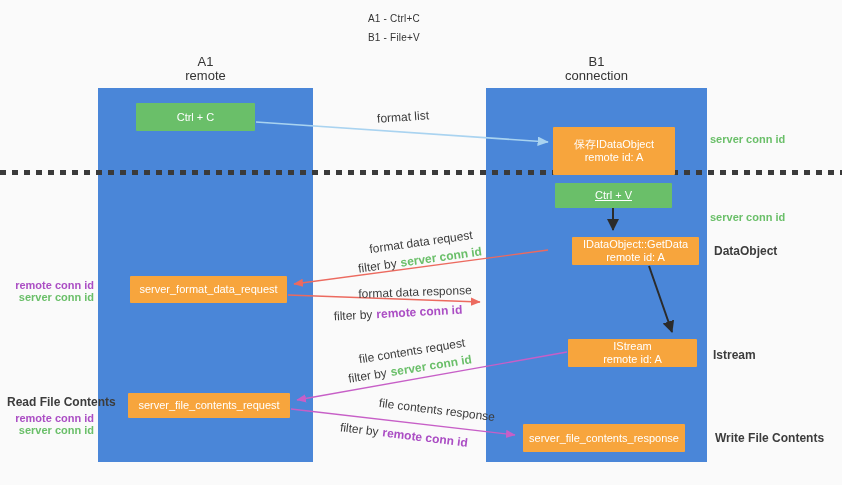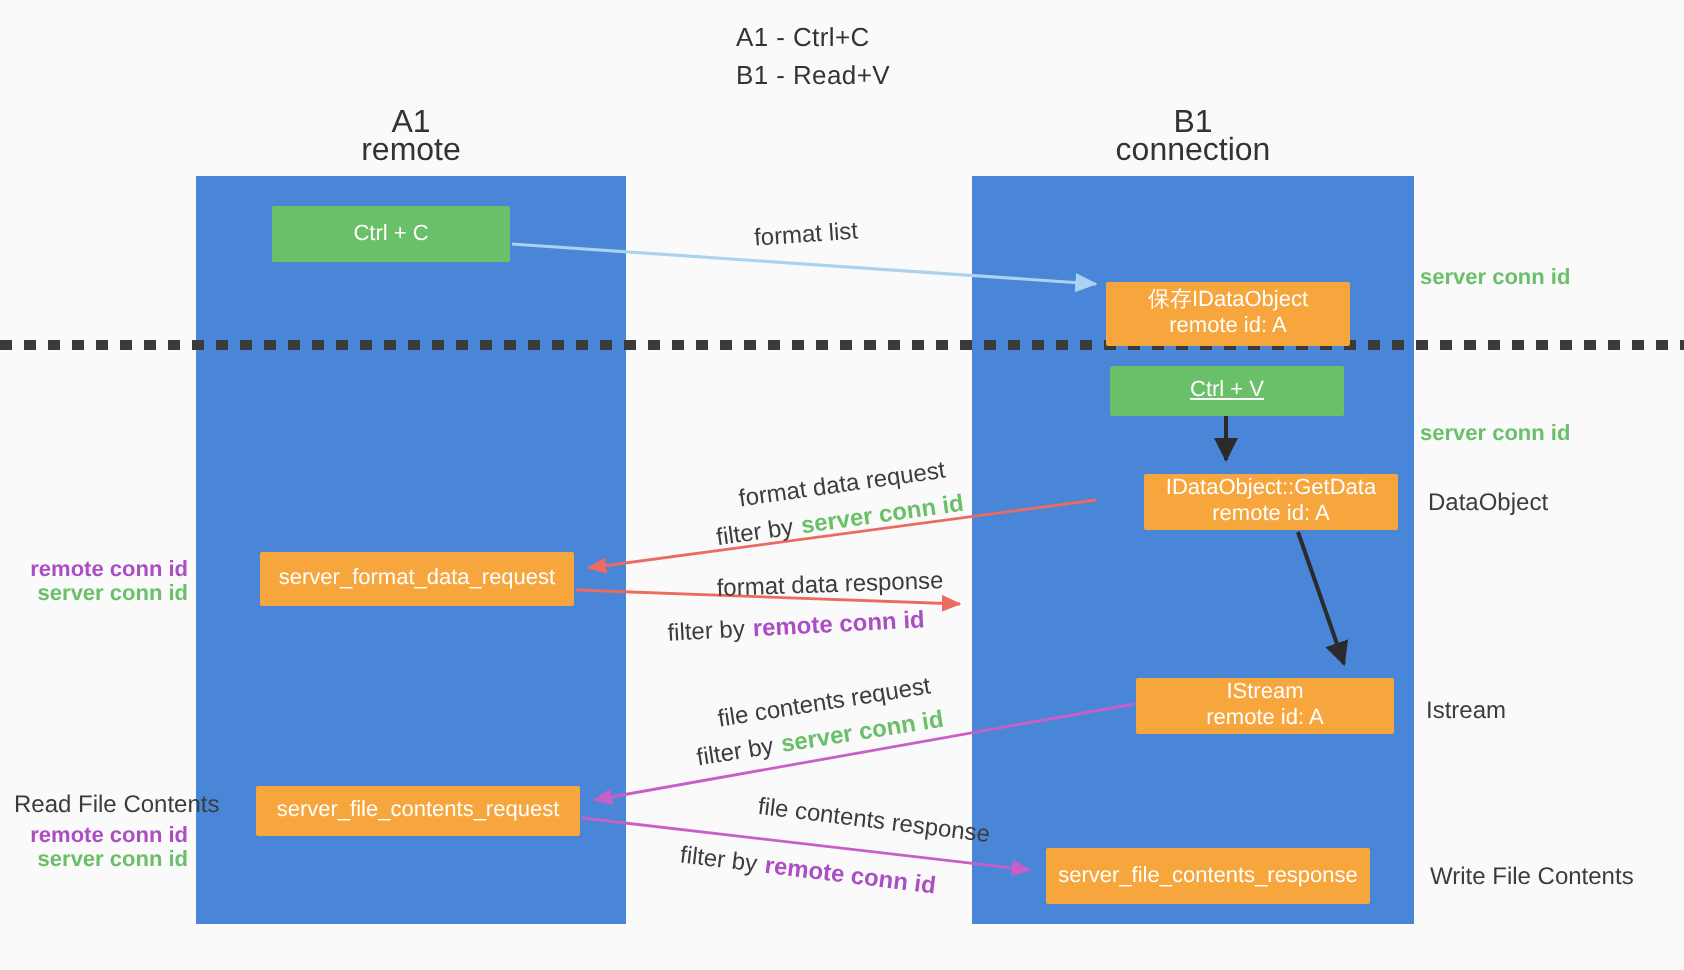--- a/index.html
+++ b/index.html
@@ -1,25 +1,25 @@
 <!DOCTYPE html>
 <html><head>
 <meta charset="utf-8">
 <style>
   html,body{margin:0;padding:0;}
   .stage{
     position:relative;width:842px;height:485px;background:#fafafa;
     font-family:"Liberation Sans","DejaVu Sans",sans-serif;overflow:hidden;
   }
   .title{
-    position:absolute;left:368px;top:9px;font-size:13px;line-height:19px;
+    position:absolute;left:368px;top:9px;font-size:10px;line-height:19px;
     color:#333;letter-spacing:.2px;
   }
   .lane-header{
-    position:absolute;top:55px;text-align:center;font-size:16px;line-height:14px;color:#333;
+    position:absolute;top:55px;text-align:center;font-size:13px;line-height:14px;color:#333;
   }
   .lane{
     position:absolute;top:88px;height:374px;background:#4a86d8;z-index:1;
   }
   .dotted-line{
     position:absolute;left:0;top:170px;width:842px;height:5px;z-index:2;
     background:repeating-linear-gradient(to right,#3a3a3a 0 6px,transparent 6px 12px);
   }
   .arrows{position:absolute;left:0;top:0;z-index:3;pointer-events:none;}
   .node{
@@ -31,35 +31,35 @@
   .node.orange{background:#f7a53d;}
   .edge-label{
     position:absolute;z-index:5;white-space:nowrap;font-size:12px;color:#3c3c3c;
   }
   .edge-label .key{font-weight:bold;margin-left:4px;}
   .green-text{color:#6abf69;}
   .purple-text{color:#ab4ec4;}
   .annot{
     position:absolute;z-index:5;font-size:11px;font-weight:bold;white-space:nowrap;line-height:11px;
   }
-  .annot.plain{font-weight:normal;font-size:12px;color:#3c3c3c;}
+  .annot.plain{font-weight:bold;font-size:12px;color:#3c3c3c;}
   .annot-col-left{
     position:absolute;left:0;width:94px;text-align:right;z-index:5;
     font-size:11px;font-weight:bold;line-height:11px;
   }
   .annot-col-left div{margin-bottom:1px;}
 </style>
 </head>
 <body>
 
 <div class="stage">
 
   <div class="title">
     <div>A1 - Ctrl+C</div>
-    <div>B1 - Read+V</div>
+    <div>B1 - File+V</div>
   </div>
 
   <div class="lane-header" style="left:98px;width:215px;">
     <div>A1</div>
     <div>remote</div>
   </div>
   <div class="lane-header" style="left:486px;width:221px;">
     <div>B1</div>
     <div>connection</div>
   </div>
@@ -90,21 +90,21 @@
     <line x1="288" y1="295" x2="480" y2="302" stroke="#ec6a5f" stroke-width="1.4" marker-end="url(#m-red)"></line>
     <line x1="649" y1="266" x2="672" y2="332" stroke="#2b2b2b" stroke-width="2" marker-end="url(#m-blk)"></line>
     <line x1="567" y1="352" x2="297" y2="400" stroke="#c75fc7" stroke-width="1.4" marker-end="url(#m-mag)"></line>
     <line x1="291" y1="409" x2="515" y2="435" stroke="#c75fc7" stroke-width="1.4" marker-end="url(#m-mag)"></line>
   </svg>
 
   <div class="node green" style="left:136px;top:103px;width:119px;height:28px;">
     <div>Ctrl + C</div>
   </div>
 
-  <div class="node orange" style="left:553px;top:141px;width:122px;height:32px;">
+  <div class="node orange" style="left:553px;top:127px;width:122px;height:48px;">
     <div>保存IDataObject</div>
     <div>remote id: A</div>
   </div>
 
   <div class="node green" style="left:555px;top:183px;width:117px;height:25px;text-decoration:underline;">
     <div>Ctrl + V</div>
   </div>
 
   <div class="node orange" style="left:548px;top:237px;width:127px;height:28px;margin-left:24px;">
     <div>IDataObject::GetData</div>

